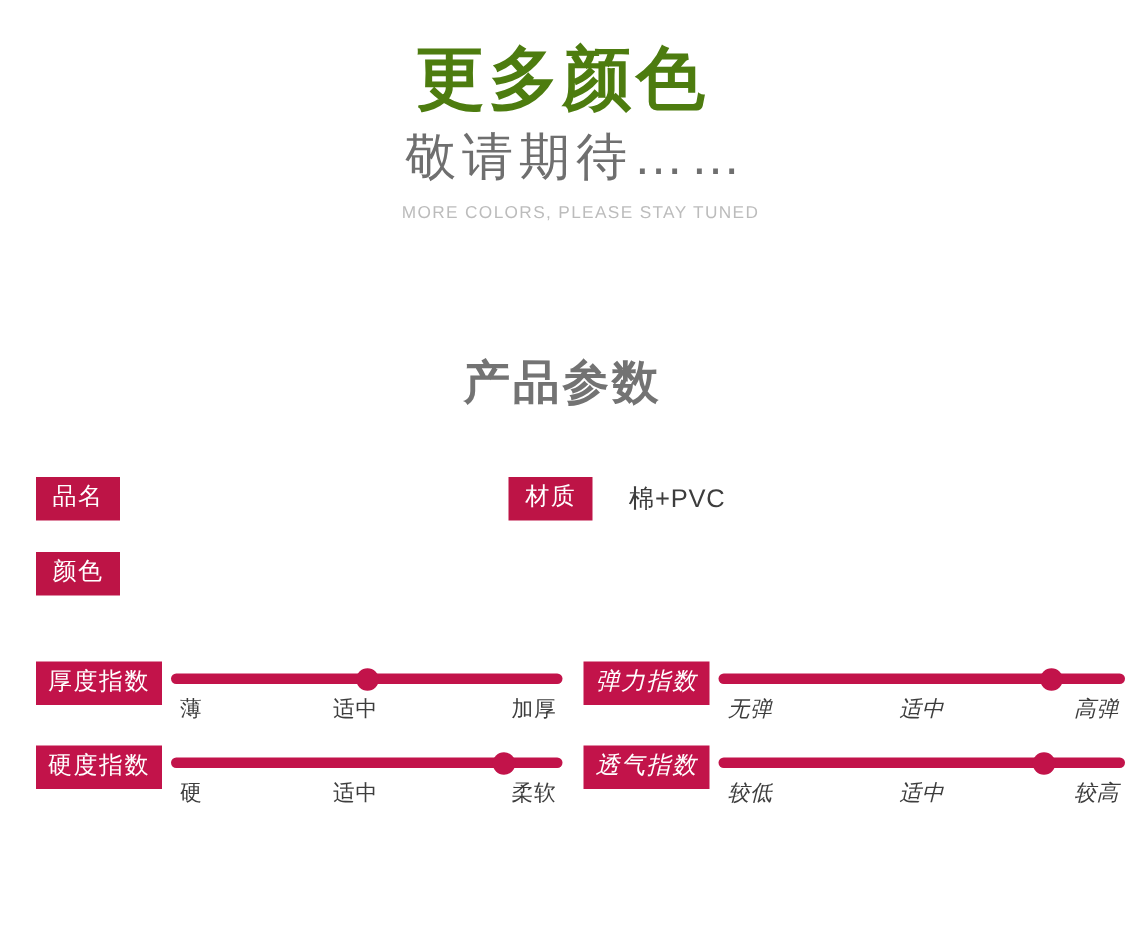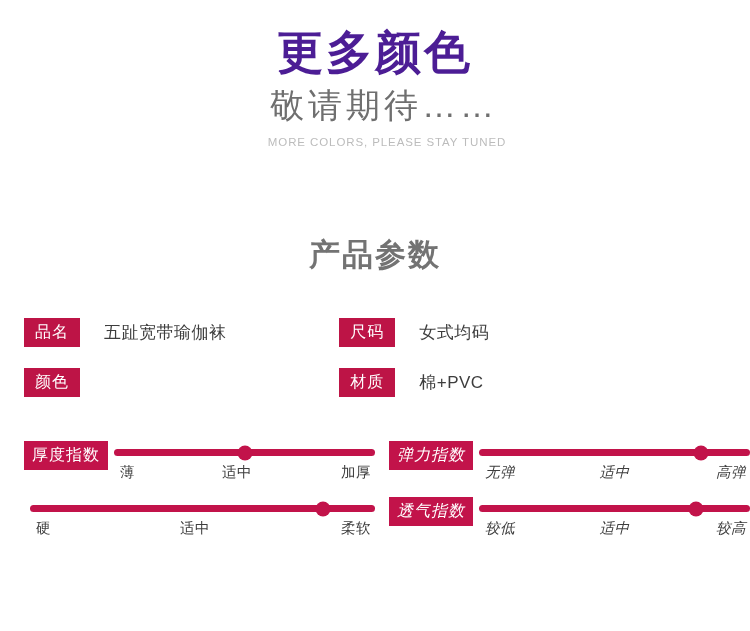--- a/index.html
+++ b/index.html
@@ -19,21 +19,21 @@
 
   
   .hero {
     width: 750px;
     padding-top: 26px;
     text-align: center;
   }
   .hero-title {
     font-size: 46px;
     font-weight: bold;
-    color: #4c1d95;
+    color: #4d7c0f;
     letter-spacing: 3px;
     line-height: 1.15;
     margin: 0;
   }
   .hero-sub {
     font-size: 34px;
     font-weight: normal;
     color: #6f6f6f;
     letter-spacing: 4px;
     line-height: 1.3;
@@ -166,39 +166,30 @@
 
 <div class="section-title">产品参数</div>
 
 <div class="spec-wrap">
   <div class="spec-cols">
 
     <div class="spec-col left">
 
       <div class="spec-row">
         <span class="badge">品名</span>
-        <span class="spec-value">
-          <span class="line">五趾宽带瑜伽袜</span>
-        </span>
       </div>
 
       <div class="spec-row">
         <span class="badge">颜色</span>
       </div>
 
     </div>
 
     <div class="spec-col right">
 
-      <div class="spec-row">
-        <span class="badge">尺码</span>
-        <span class="spec-value">
-          <span class="line">女式均码</span>
-        </span>
-      </div>
 
       <div class="spec-row">
         <span class="badge">材质</span>
         <span class="spec-value">
           <span class="line">棉+PVC</span>
         </span>
       </div>
 
     </div>
 
@@ -217,20 +208,21 @@
         </div>
         <div class="scale">
           <span>薄</span>
           <span>适中</span>
           <span>加厚</span>
         </div>
       </div>
     </div>
 
     <div class="slider-row">
+      <span class="badge wide">硬度指数</span>
       <div class="slider-body">
         <div class="track">
           <div class="knob" style="left: 85%;"></div>
         </div>
         <div class="scale">
           <span>硬</span>
           <span>适中</span>
           <span>柔软</span>
         </div>
       </div>

